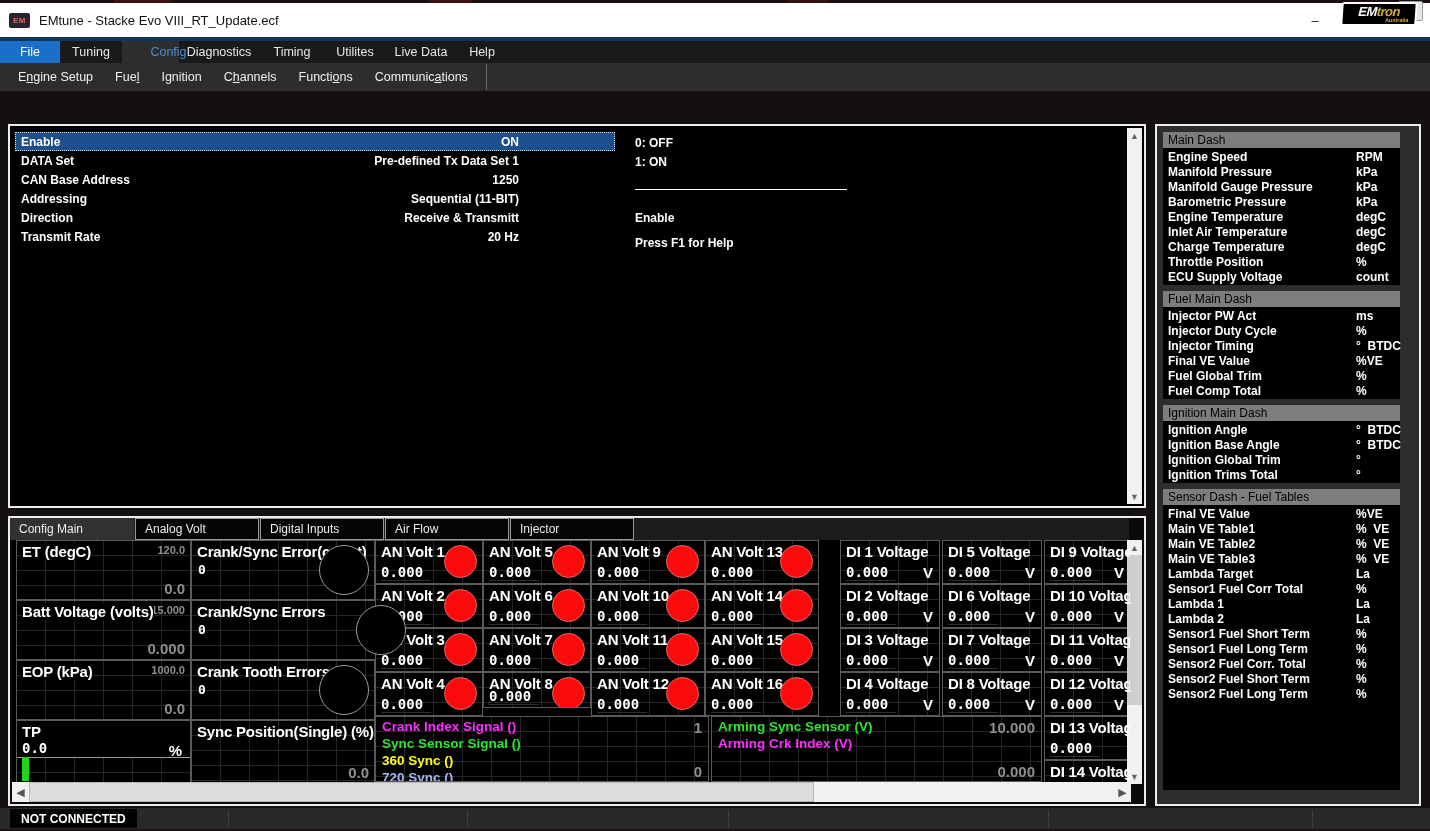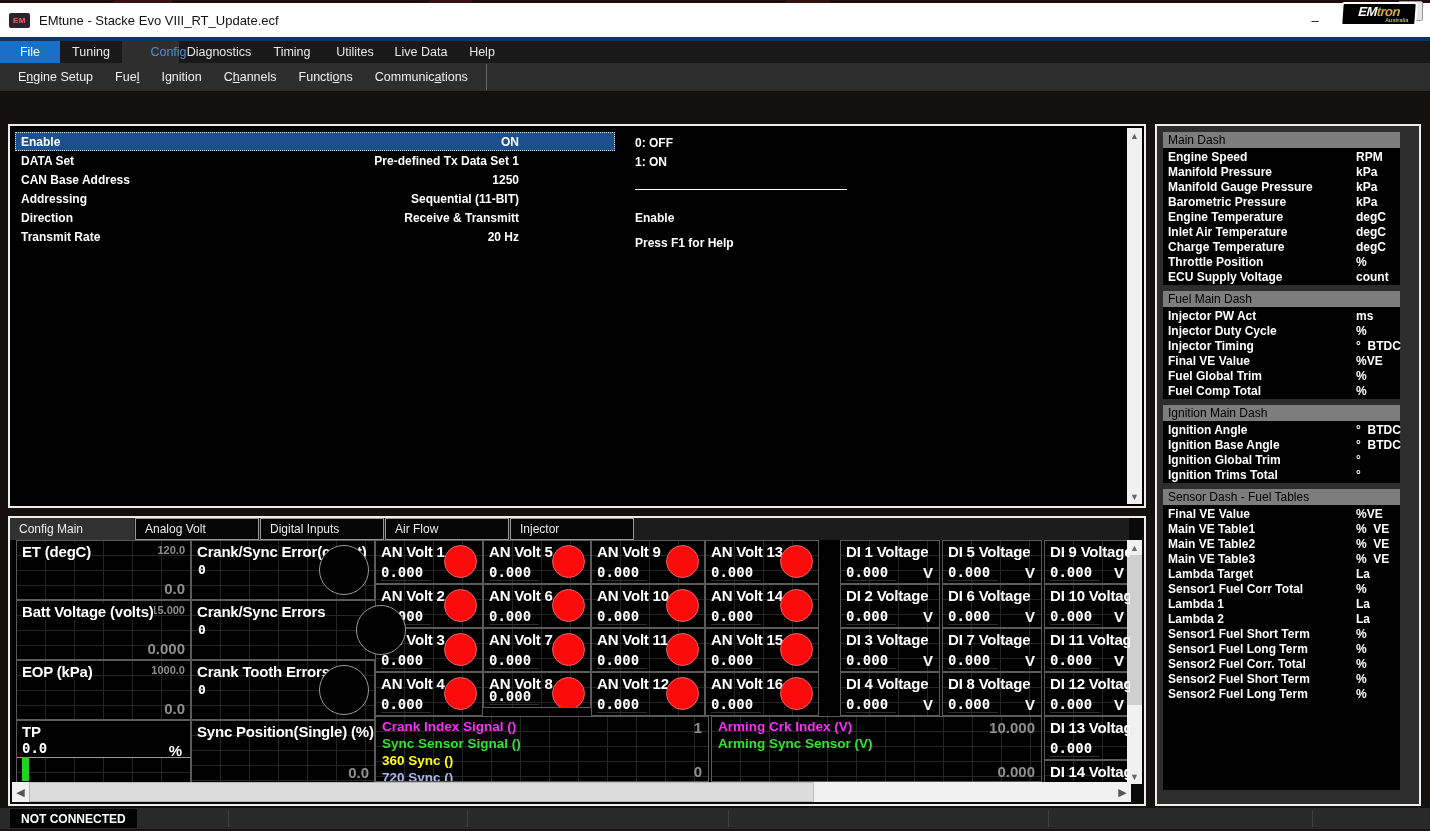--- a/index.html
+++ b/index.html
@@ -419,22 +419,22 @@
         <div class="cell gridbg" style="left: 363px; top: 176px; width: 334px; height: 66px;">
           <div class="box-topright">1</div>
           <div class="sig-line" style="color: rgb(255, 43, 255);">Crank Index Signal ()</div>
           <div class="sig-line" style="color: rgb(46, 228, 46);">Sync Sensor Signal ()</div>
           <div class="sig-line" style="color: rgb(255, 255, 0);">360 Sync ()</div>
           <div class="sig-line" style="color: rgb(170, 182, 242);">720 Sync ()</div>
           <div class="box-bottomright">0</div>
         </div>
         <div class="cell gridbg" style="left: 699px; top: 176px; width: 331px; height: 66px;">
           <div class="box-topright">10.000</div>
+          <div class="sig-line" style="color: rgb(46, 228, 46);">Arming Sync Sensor (V)</div>
           <div class="sig-line" style="color: rgb(255, 43, 255);">Arming Crk Index (V)</div>
-          <div class="sig-line" style="color: rgb(46, 228, 46);">Arming Sync Sensor (V)</div>
           <div class="box-bottomright">0.000</div>
         </div>
       </div>
     <div id="bottom-vscroll" class="vscroll">
       <div class="scroll-arrow arrow-up">▲</div>
       <div id="bottom-vthumb"></div>
       <div class="scroll-arrow arrow-down">▼</div>
     </div>
     <div id="hscroll">
       <div id="hscroll-left" class="hscroll-arrow">◀</div>

